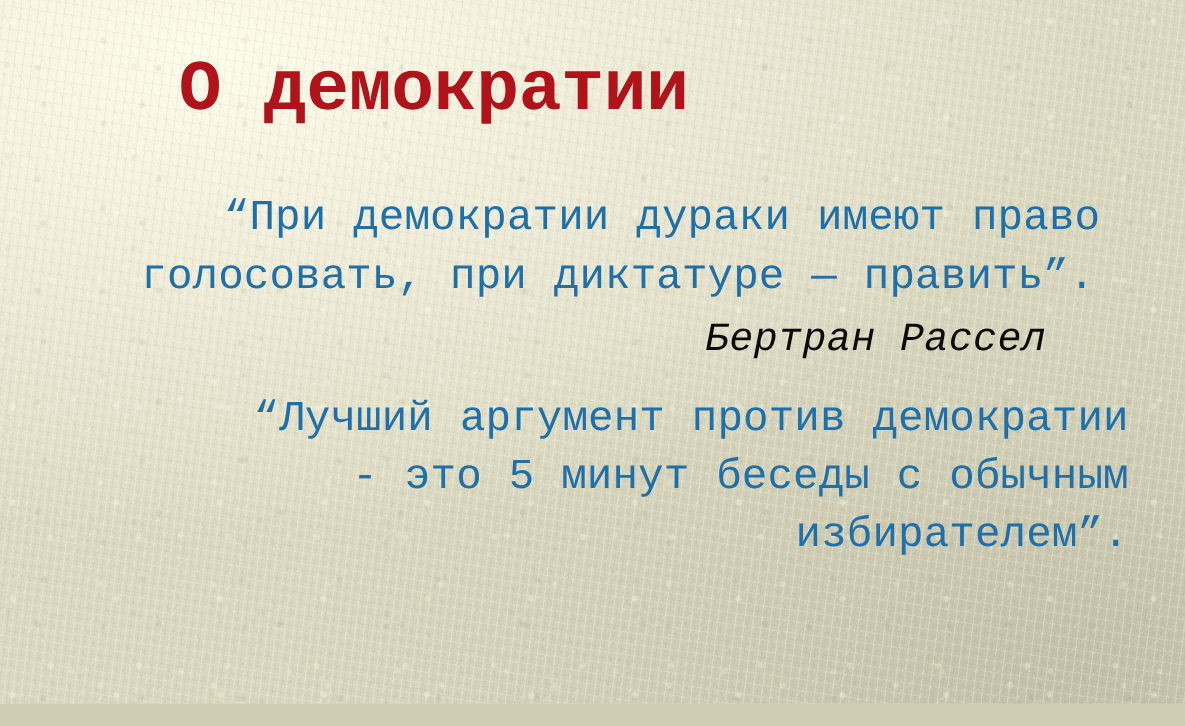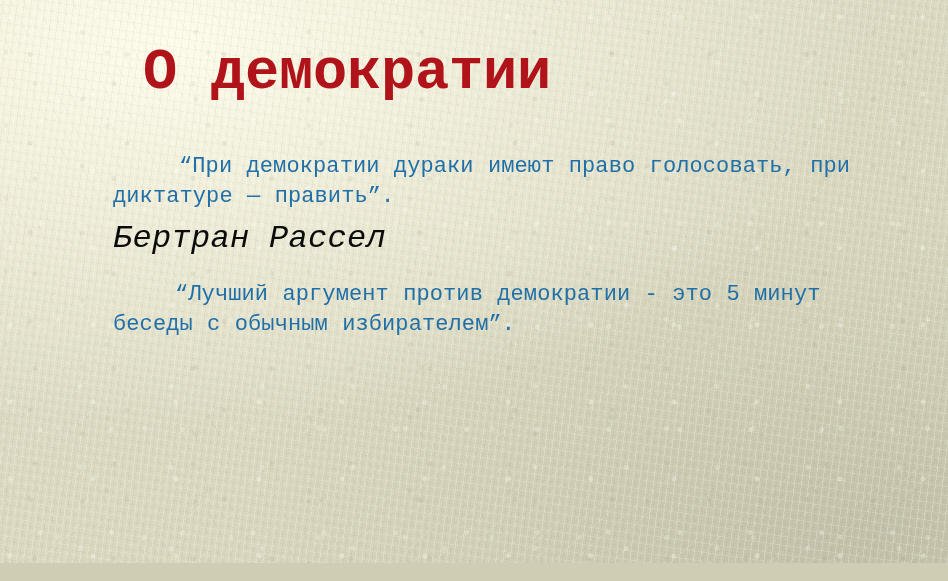--- a/index.html
+++ b/index.html
@@ -92,36 +92,38 @@
   .body-block {
     position: absolute;
     left: 113px;
     top: 152px;
     width: 790px;
   }
 
   .quote {
     margin: 0;
     color: #1f6fa8;
-    font-size: 22px;
+    font-size: 34px;
     line-height: 1.37;
     text-indent: 66px;
     letter-spacing: 0.1px;
     word-spacing: 1px;
   }
   .quote-2 {
     text-indent: 62px;
+    text-align: right;
   }
 
   .attribution {
     margin: 0;
     color: #0b0b0b;
     font-style: italic;
     font-size: 32px;
     line-height: 1.3;
+    text-align: right;
     letter-spacing: 0.3px;
   }
 
   .gap-after-quote-1 { height: 6px; }
   .gap-after-attr-1  { height: 20px; }
   .gap-after-quote-2 { height: 5px; }
 
   .attr-russell  { padding-right: 66px; }
   .attr-churchill{ padding-right: 4px; }
 </style>

